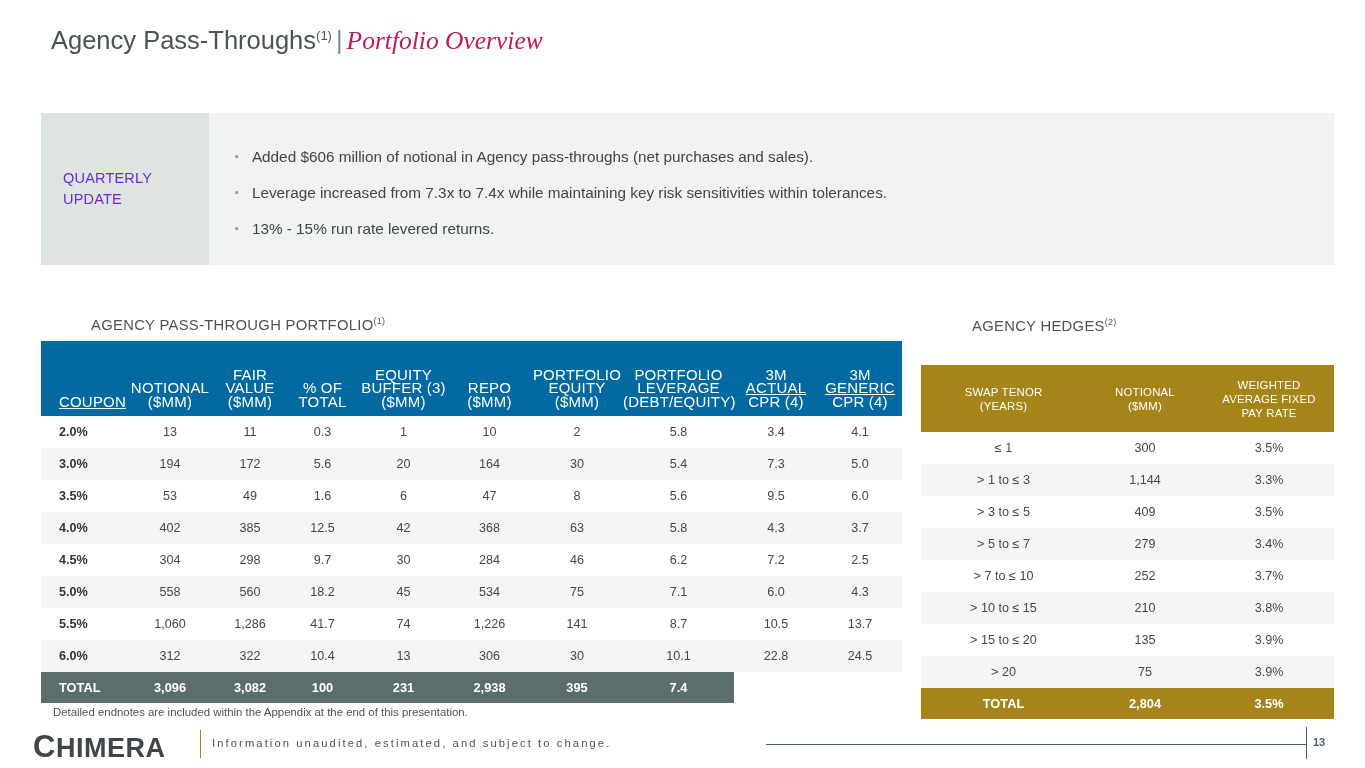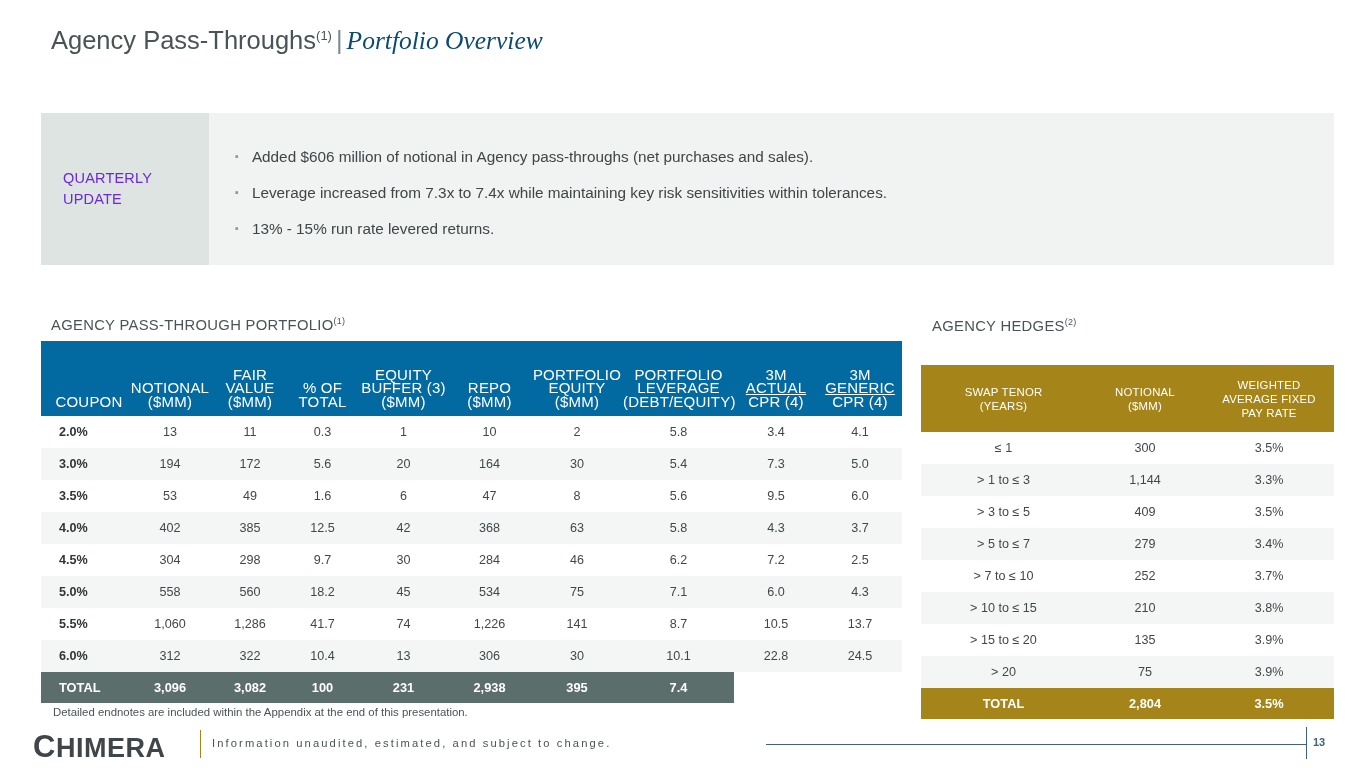--- a/index.html
+++ b/index.html
@@ -31,21 +31,21 @@
     vertical-align: super;
   }
   .slide-title .divider {
     color: #7d8a8c;
     padding: 0 4px;
     font-weight: 300;
   }
   .slide-title .subtitle {
     font-family: "Liberation Serif", serif;
     font-style: italic;
-    color: #0c4a6e;
+    color: #be185d;
     font-size: 25.5px;
   }
 
   
   .qu-band {
     position: absolute;
     left: 41px;
     top: 113px;
     width: 1293px;
     height: 152px;
@@ -83,20 +83,21 @@
     margin-right: 13px;
   }
 
   
   .sec-head {
     position: absolute;
     font-size: 14.8px;
     color: #4a5356;
     letter-spacing: 0.3px;
     white-space: nowrap;
+    margin-left: 40px;
   }
   .sec-head .sup { font-size: 9px; vertical-align: super; }
   #head-left  { left: 51px;  top: 316px; }
   #head-right { left: 932px; top: 317px; }
 
   
   table {
     border-collapse: collapse;
     position: absolute;
     table-layout: fixed;
@@ -119,22 +120,23 @@
     font-weight: 400;
     font-size: 15px;
     line-height: 13.5px;
     height: 67px;
     vertical-align: bottom;
     padding-bottom: 8px;
     text-align: center;
     letter-spacing: 0.2px;
   }
   #portfolio-table thead th.coupon-th {
-    text-align: center;
+    text-align: right;
     padding-left: 11px;
+    text-decoration: underline;
   }
   #portfolio-table thead th .u { text-decoration: underline; margin-top: 24px; }
   #portfolio-table tbody td {
     height: 32px;
     text-align: center;
     color: #41484b;
     font-size: 12.6px;
     background: #ffffff;
   }
   #portfolio-table tbody tr.alt td {

